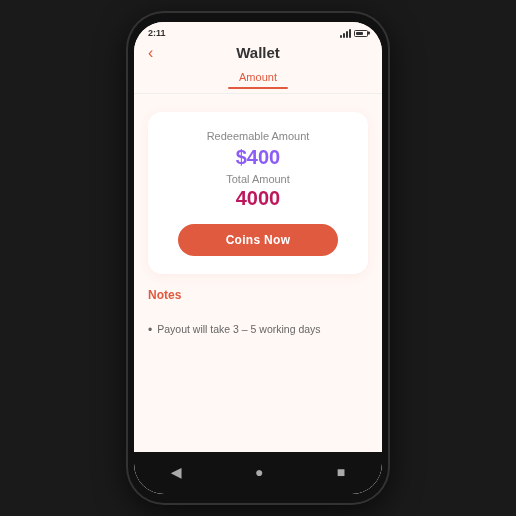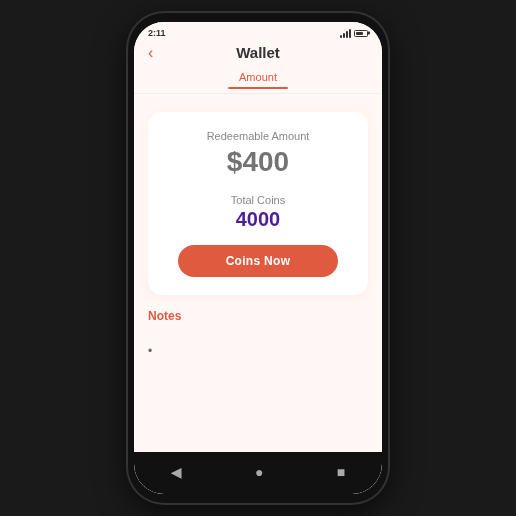--- a/index.html
+++ b/index.html
@@ -192,34 +192,34 @@
       text-align: center;
       box-shadow: 0 2px 12px rgba(224,90,64,0.07);
       margin-bottom: 14px;
     }
     .redeemable-label {
       font-size: 11px;
       color: #888;
       margin-bottom: 4px;
     }
     .amount {
-      font-size: 28px;
+      font-size: 20px;
       font-weight: 700;
-      color: #737373;
-      margin-bottom: 16px;
+      color: #8b5cf6;
+      margin-bottom: 4px;
     }
     .coins-label {
       font-size: 11px;
       color: #888;
       margin-bottom: 2px;
     }
     .coins-value {
       font-size: 20px;
       font-weight: 700;
-      color: #4c1d95;
+      color: #be185d;
       margin-bottom: 14px;
     }
     .redeem-btn {
       background: #e05a40;
       color: #fff;
       border: none;
       border-radius: 24px;
       padding: 9px 32px;
       font-size: 12px;
       font-weight: 600;
@@ -301,31 +301,32 @@
         <span>Amount</span>
       </div>
     </div>
     <div class="divider"></div>
 
     <div class="content">
 
       <div class="balance-card">
         <div class="redeemable-label">Redeemable Amount</div>
         <div class="amount">$400</div>
-        <div class="coins-label">Total Coins</div>
+        <div class="coins-label">Total Amount</div>
         <div class="coins-value">4000</div>
         <div style="display:flex;justify-content:center;">
           <button class="redeem-btn">Coins Now</button>
         </div>
       </div>
 
       <div class="notes-section">
         <div class="notes-title">Notes</div>
         <div class="notes-item">
           <span class="bullet">•</span>
+          <span>Payout will take 3 – 5 working days</span>
         </div>
       </div>
 
     </div>
 
     <div class="bottom-nav">
       <span class="nav-btn">◀</span>
       <span class="nav-btn">●</span>
       <span class="nav-btn">■</span>
     </div>

